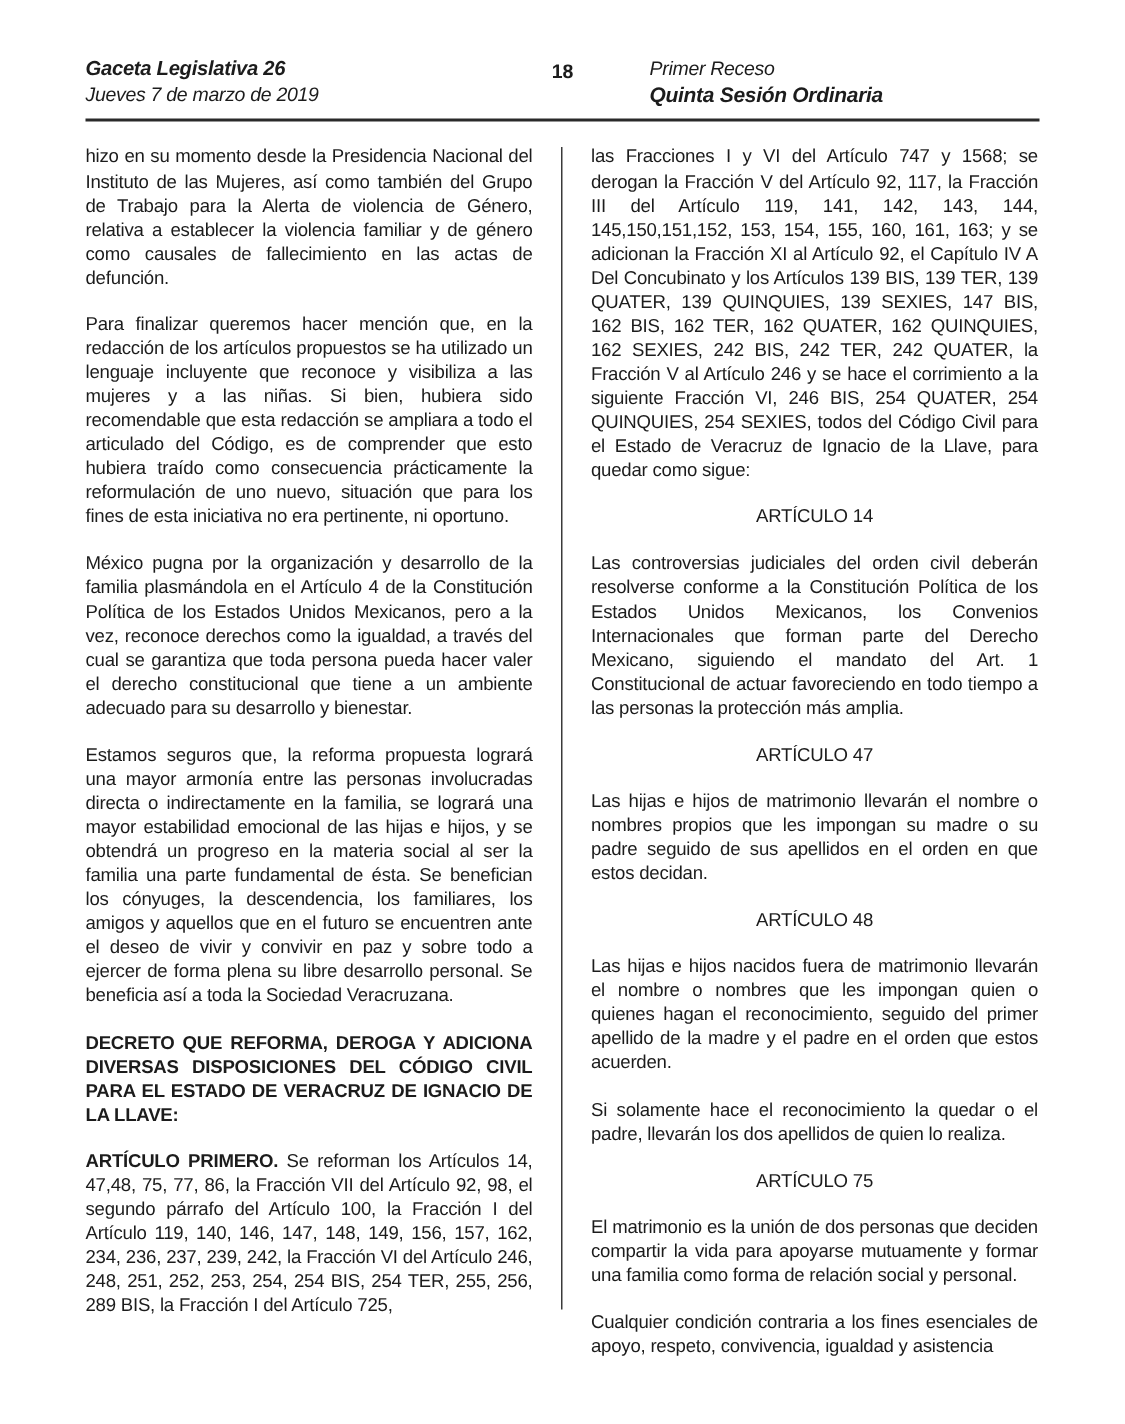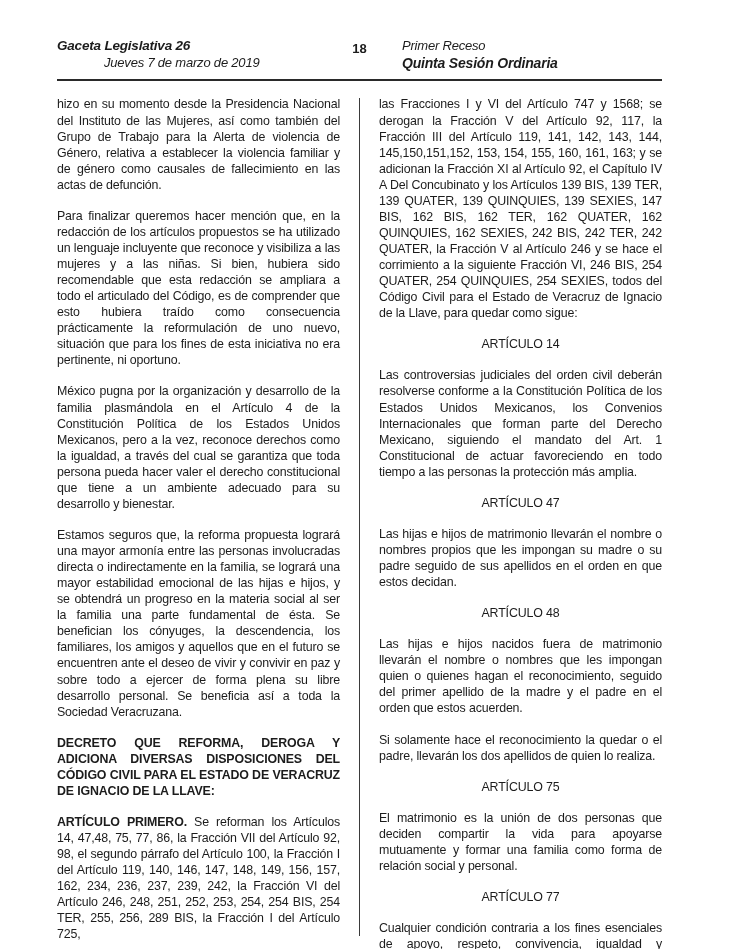--- a/index.html
+++ b/index.html
@@ -7,21 +7,21 @@
   body {
     width: 750px;
     height: 949px;
     font-family: "Liberation Sans", "DejaVu Sans", sans-serif;
     color: #1c1c1c;
     overflow: hidden;
   }
   .page {
     width: 750px;
     height: 949px;
-    padding: 38px 88px 14px 57px;
+    padding: 38px 57px 14px 57px;
     background: #ffffff;
   }
 
   
   .hdr {
     display: flex;
     align-items: flex-start;
     border-bottom: 2px solid #2a2a2a;
     padding-bottom: 7px;
   }
@@ -33,21 +33,20 @@
     font-weight: bold;
     font-style: italic;
     line-height: 1.25;
     letter-spacing: -0.2px;
   }
   .hdr-date {
     font-size: 13px;
     font-style: italic;
     line-height: 1.3;
     letter-spacing: -0.2px;
-    margin-left: 47px;
   }
   .hdr-page {
     font-size: 13px;
     font-weight: bold;
   }
   .hdr-receso {
     font-size: 13px;
     font-style: italic;
     line-height: 1.25;
     letter-spacing: -0.2px;
@@ -127,18 +126,17 @@
       <div class="art-heading">ARTÍCULO 47</div>
       <p>Las hijas e hijos de matrimonio llevarán el nombre o nombres propios que les impongan su madre o su padre seguido de sus apellidos en el orden en que estos decidan.</p>
 
       <div class="art-heading">ARTÍCULO 48</div>
       <p>Las hijas e hijos nacidos fuera de matrimonio llevarán el nombre o nombres que les impongan quien o quienes hagan el reconocimiento, seguido del primer apellido de la madre y el padre en el orden que estos acuerden.</p>
       <p>Si solamente hace el reconocimiento la quedar o el padre, llevarán los dos apellidos de quien lo realiza.</p>
 
       <div class="art-heading">ARTÍCULO 75</div>
       <p>El matrimonio es la unión de dos personas que deciden compartir la vida para apoyarse mutuamente y formar una familia como forma de relación social y personal.</p>
 
-      <div class="art-heading">ARTÍCULO 77</div>
       <p>Cualquier condición contraria a los fines esenciales de apoyo, respeto, convivencia, igualdad y asistencia</p>
     </div>
 
   </div>
 </div>
 
 </body></html>

